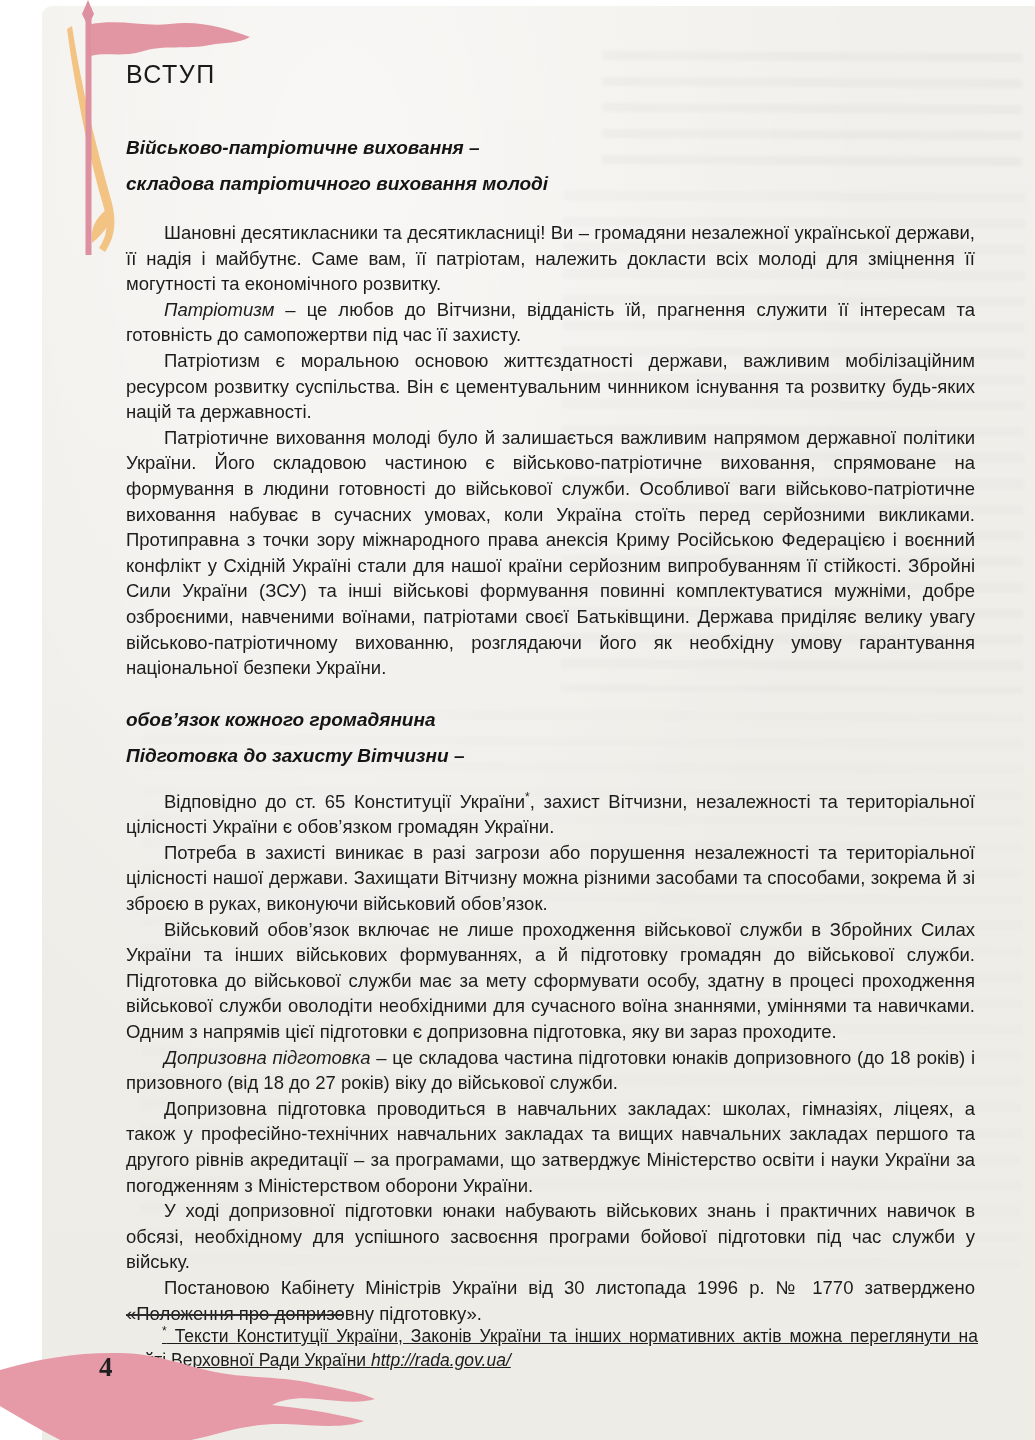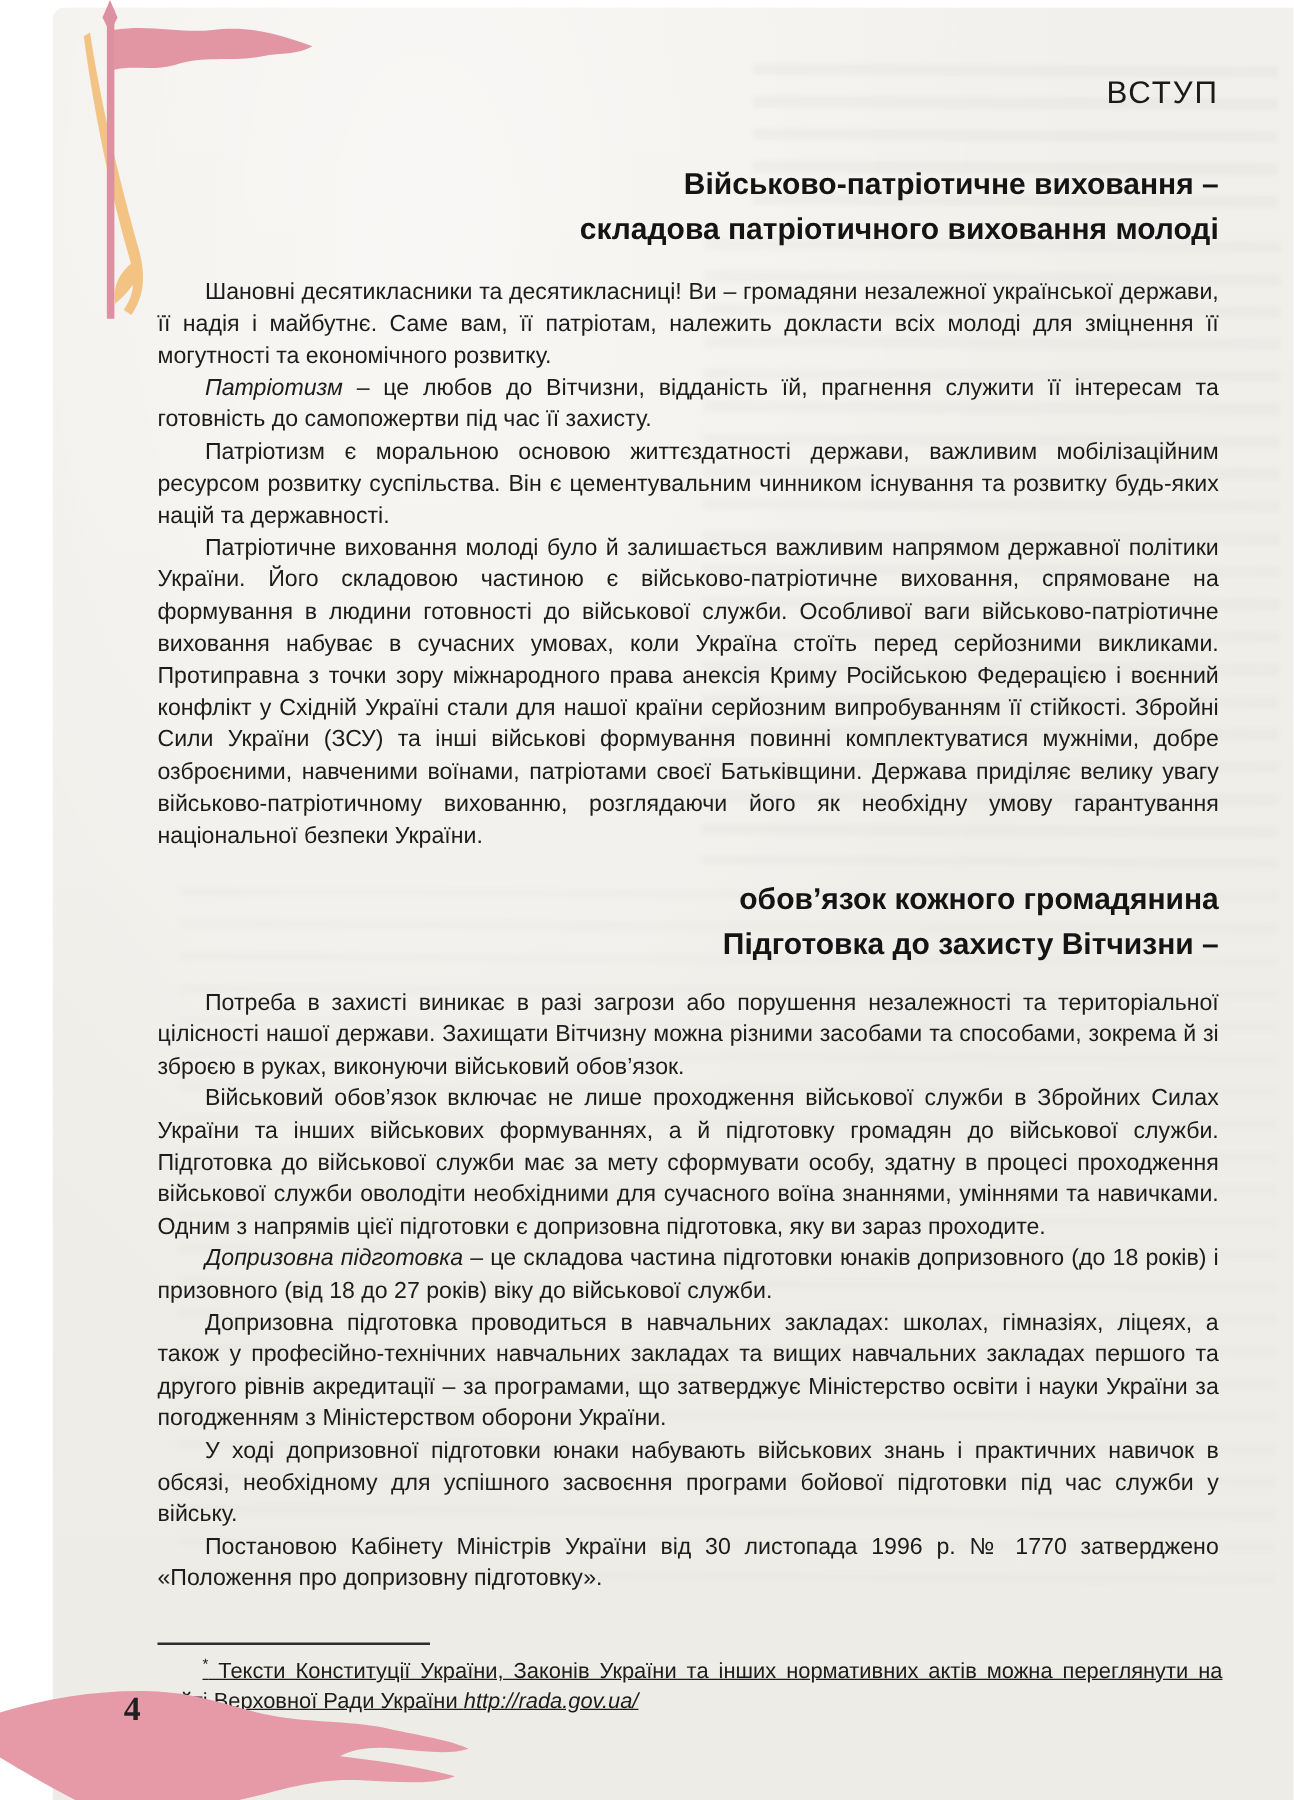--- a/index.html
+++ b/index.html
@@ -31,33 +31,34 @@
   .bleed-3{left:100px;top:705px;width:880px;height:555px;opacity:.16;}
 
   .content{
     position:relative;
     margin-left:84px;
     width:849px;
     padding-top:54px;
     color:#1c1c1c;
   }
   .vstup{
-    text-align:right;
+    text-align:left;
     font-size:25px;
     letter-spacing:1.5px;
     font-weight:400;
     color:#1a1a1a;
   }
   .chapter-title{
     margin:41px 0 18px 0;
-    text-align:right;
+    text-align:left;
     font-weight:700;
-    font-size:24px;
+    font-size:19px;
     line-height:36px;
     color:#141414;
+    font-style:italic;
   }
   .chapter-title.second{margin:21px 0 15px 0;}
   .title-line{display:block;}
   p.para{
     margin:0;
     text-indent:38px;
     text-align:justify;
     font-size:18.5px;
     line-height:25.6px;
   }
@@ -111,20 +112,21 @@
 
     <p class="para">Патріотизм є моральною основою життєздатності держави, важливим мобілізаційним ресурсом розвитку суспільства. Він є цементувальним чинником існування та розвитку будь-яких націй та державності.</p>
 
     <p class="para">Патріотичне виховання молоді було й залишається важливим напрямом державної політики України. Його складовою частиною є військово-патріотичне виховання, спрямоване на формування в людини готовності до військової служби. Особливої ваги військово-патріотичне виховання набуває в сучасних умовах, коли Україна стоїть перед серйозними викликами. Протиправна з точки зору міжнародного права анексія Криму Російською Федерацією і воєнний конфлікт у Східній Україні стали для нашої країни серйозним випробуванням її стійкості. Збройні Сили України (ЗСУ) та інші військові формування повинні комплектуватися мужніми, добре озброєними, навченими воїнами, патріотами своєї Батьківщини. Держава приділяє велику увагу військово-патріотичному вихованню, розглядаючи його як необхідну умову гарантування національної безпеки України.</p>
 
     <h2 class="chapter-title second">
       <span class="title-line">обов’язок кожного громадянина</span>
       <span class="title-line">Підготовка до захисту Вітчизни –</span>
     </h2>
 
+    <p class="para"><span>Відповідно до ст. 65 Конституції України</span><sup class="fn-mark">*</sup><span>, захист Вітчизни, незалежності та територіальної цілісності України є обов’язком громадян України.</span></p>
 
     <p class="para">Потреба в захисті виникає в разі загрози або порушення незалежності та територіальної цілісності нашої держави. Захищати Вітчизну можна різними засобами та способами, зокрема й зі зброєю в руках, виконуючи військовий обов’язок.</p>
 
     <p class="para">Військовий обов’язок включає не лише проходження військової служби в Збройних Силах України та інших військових формуваннях, а й підготовку громадян до військової служби. Підготовка до військової служби має за мету сформувати особу, здатну в процесі проходження військової служби оволодіти необхідними для сучасного воїна знаннями, уміннями та навичками. Одним з напрямів цієї підготовки є допризовна підготовка, яку ви зараз проходите.</p>
 
     <p class="para"><span class="it">Допризовна підготовка</span><span> – це складова частина підготовки юнаків допризовного (до 18 років) і призовного (від 18 до 27 років) віку до військової служби.</span></p>
 
     <p class="para">Допризовна підготовка проводиться в навчальних закладах: школах, гімназіях, ліцеях, а також у професійно-технічних навчальних закладах та вищих навчальних закладах першого та другого рівнів акредитації – за програмами, що затверджує Міністерство освіти і науки України за погодженням з Міністерством оборони України.</p>
 
     <p class="para">У ході допризовної підготовки юнаки набувають військових знань і практичних навичок в обсязі, необхідному для успішного засвоєння програми бойової підготовки під час служби у війську.</p>

